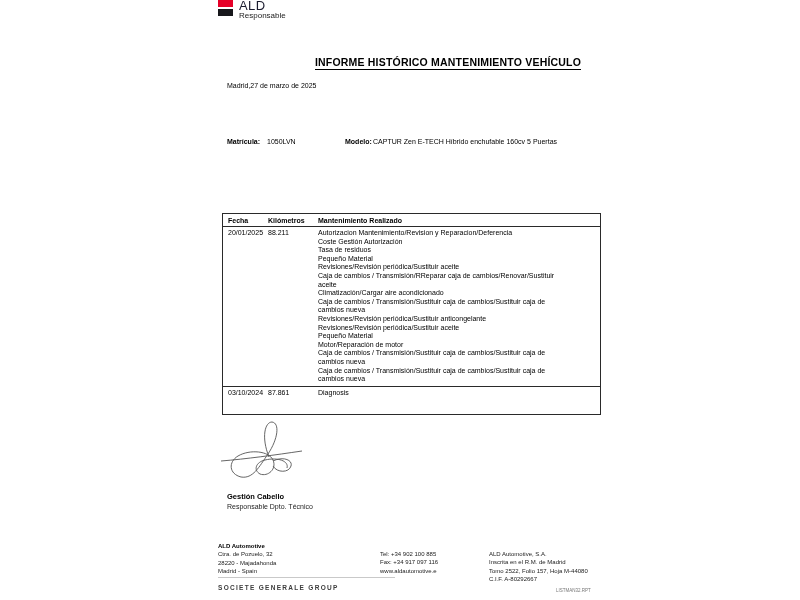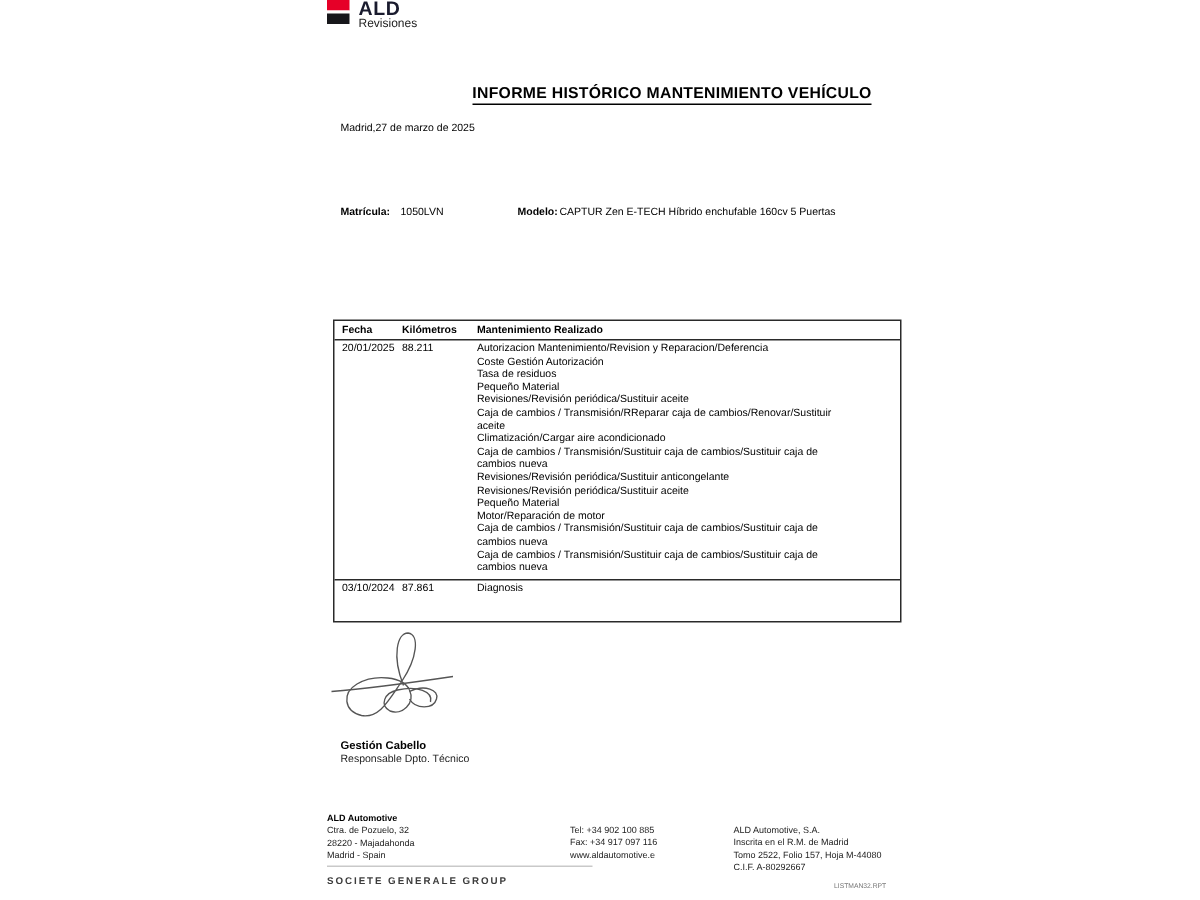--- a/index.html
+++ b/index.html
@@ -5,21 +5,21 @@
   html,body{margin:0;padding:0;background:#fff;}
   .page{position:relative;width:800px;height:600px;background:#ffffff;overflow:hidden;
         font-family:"Liberation Sans",sans-serif;color:#000;}
 
   
   .logo{position:absolute;left:218px;top:0;display:flex;gap:6px;}
   .logo-mark{width:15px;height:16px;display:flex;flex-direction:column;}
   .logo-mark .r{height:7px;background:#e60028;}
   .logo-mark .w{height:2px;background:#ffffff;}
   .logo-mark .b{height:7px;background:#17171b;}
-  .logo-brand{font-size:13px;font-weight:bold;color:#1a1b2e;line-height:11px;letter-spacing:.4px;}
+  .logo-brand{font-size:13px;font-weight:normal;color:#1a1b2e;line-height:11px;letter-spacing:.4px;}
   .logo-sub{font-size:8px;color:#222;line-height:9px;}
 
   
   .title-wrap{position:absolute;left:0;top:52px;width:100%;text-align:center;margin-left:48px;}
   .title-wrap span{font-size:10.5px;font-weight:bold;letter-spacing:.2px;
                    border-bottom:1.2px solid #000;padding-bottom:1px;}
 
   .dateline{position:absolute;left:227px;top:82px;font-size:7px;}
 
   
@@ -63,21 +63,21 @@
 <div class="page">
 
   <div class="logo">
     <div class="logo-mark">
       <div class="r"></div>
       <div class="w"></div>
       <div class="b"></div>
     </div>
     <div>
       <div class="logo-brand">ALD</div>
-      <div class="logo-sub">Revisiones</div>
+      <div class="logo-sub">Responsable</div>
     </div>
   </div>
 
   <div class="title-wrap">
     <span>INFORME HISTÓRICO MANTENIMIENTO VEHÍCULO</span>
   </div>
 
   <div class="dateline">Madrid,27 de marzo de 2025</div>
 
   <div class="vehicle">

